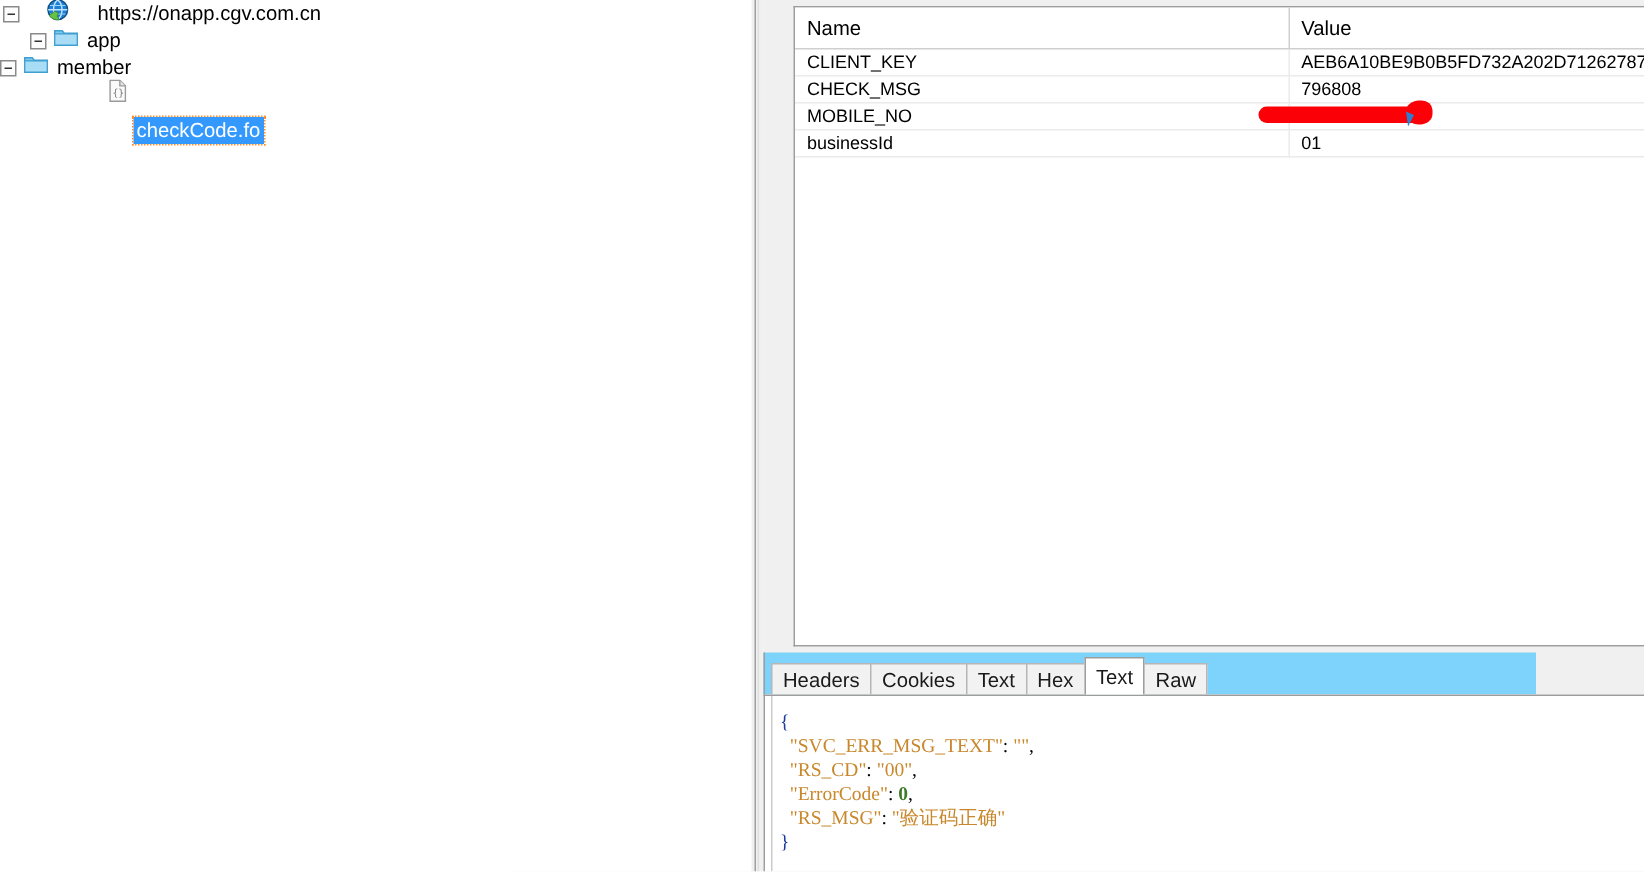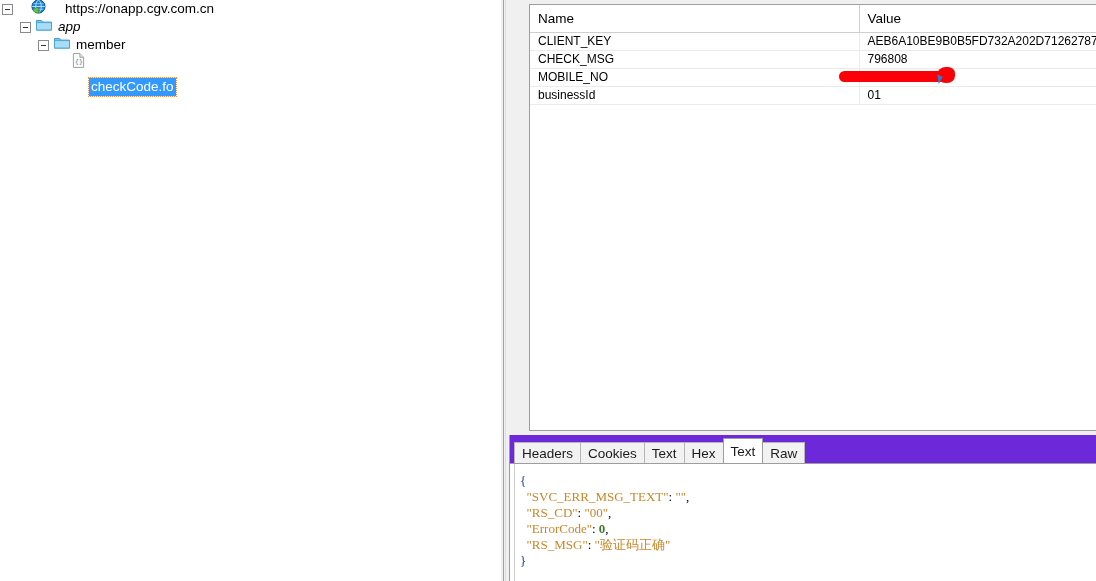--- a/index.html
+++ b/index.html
@@ -27,22 +27,22 @@
   .tree-row {
     position: relative;
     height: 18px;
     line-height: 18px;
     white-space: nowrap;
     font-size: 13.5px;
     display: flex;
     align-items: center;
   }
   .tree-row.lvl0 { padding-left: 2px; gap: 13px; }
-  .tree-row.lvl1 { padding-left: 20px; font-style: italic; }
-  .tree-row.lvl2 { padding-left: 38px; }
+  .tree-row.lvl1 { padding-left: 20px; }
+  .tree-row.lvl2 { }
   .tree-row.lvl3 { padding-left: 56px; }
 
   
   .expander {
     width: 11px; height: 11px;
     border: 1px solid #8a8a8a;
     background: #fdfdfd;
     position: relative;
     flex: 0 0 auto;
     margin-right: 5px;
@@ -160,22 +160,22 @@
     border-bottom: 7px solid transparent;
     border-top: 3px solid transparent;
     transform: rotate(-8deg);
     pointer-events: none;
   }
 
   
   #tabstrip {
     position: absolute;
     left: 0; top: 435px;
-    width: 587px; height: 28px;
-    background: #6d28d9;
+    width: 515px; height: 28px;
+    background: #7dd3fc;
     border-left: 1px solid #9d9d9d;
     text-decoration: underline;
   }
   .tabs {
     position: absolute;
     left: 4px; top: 2px;
     display: flex;
     align-items: flex-end;
     height: 26px;
   }

